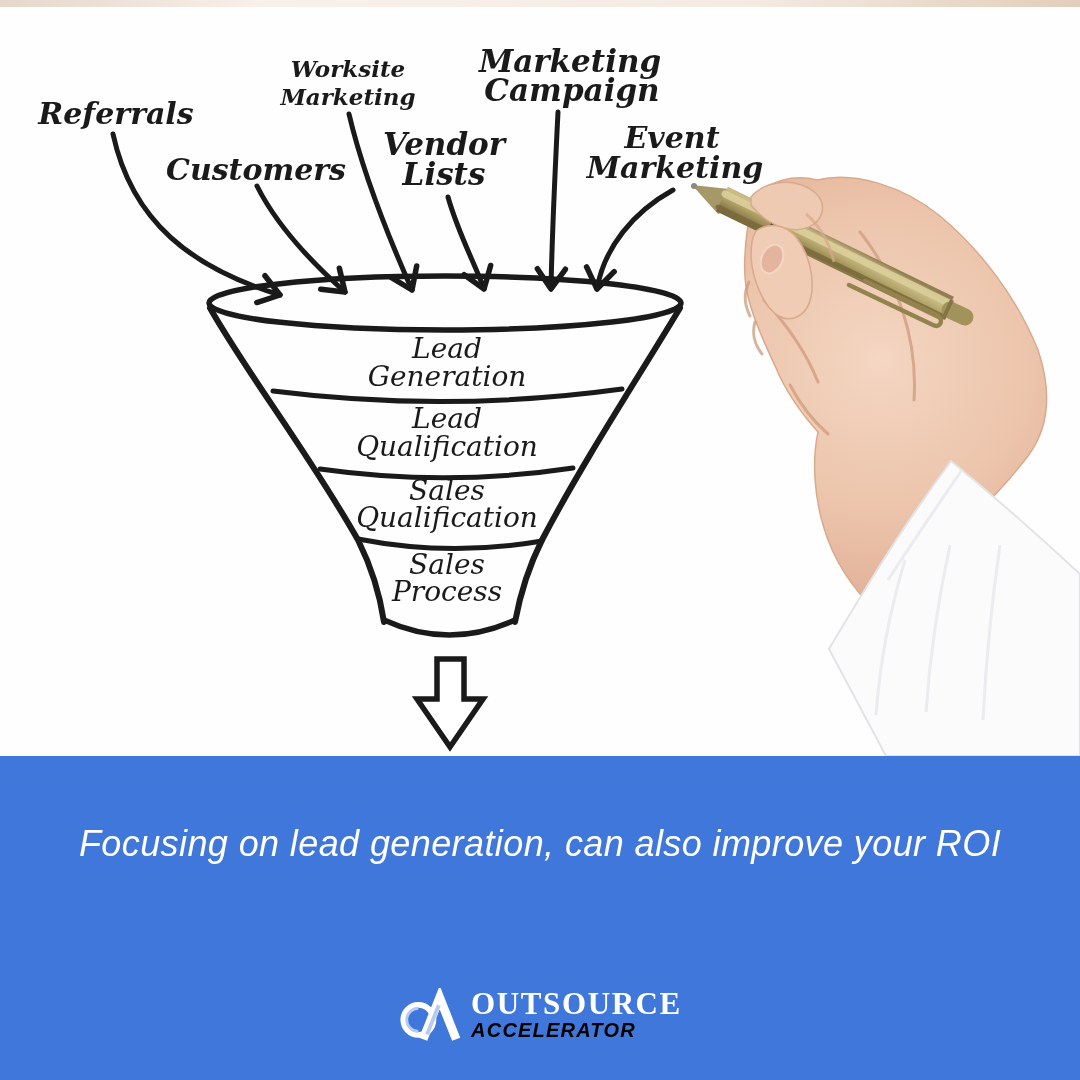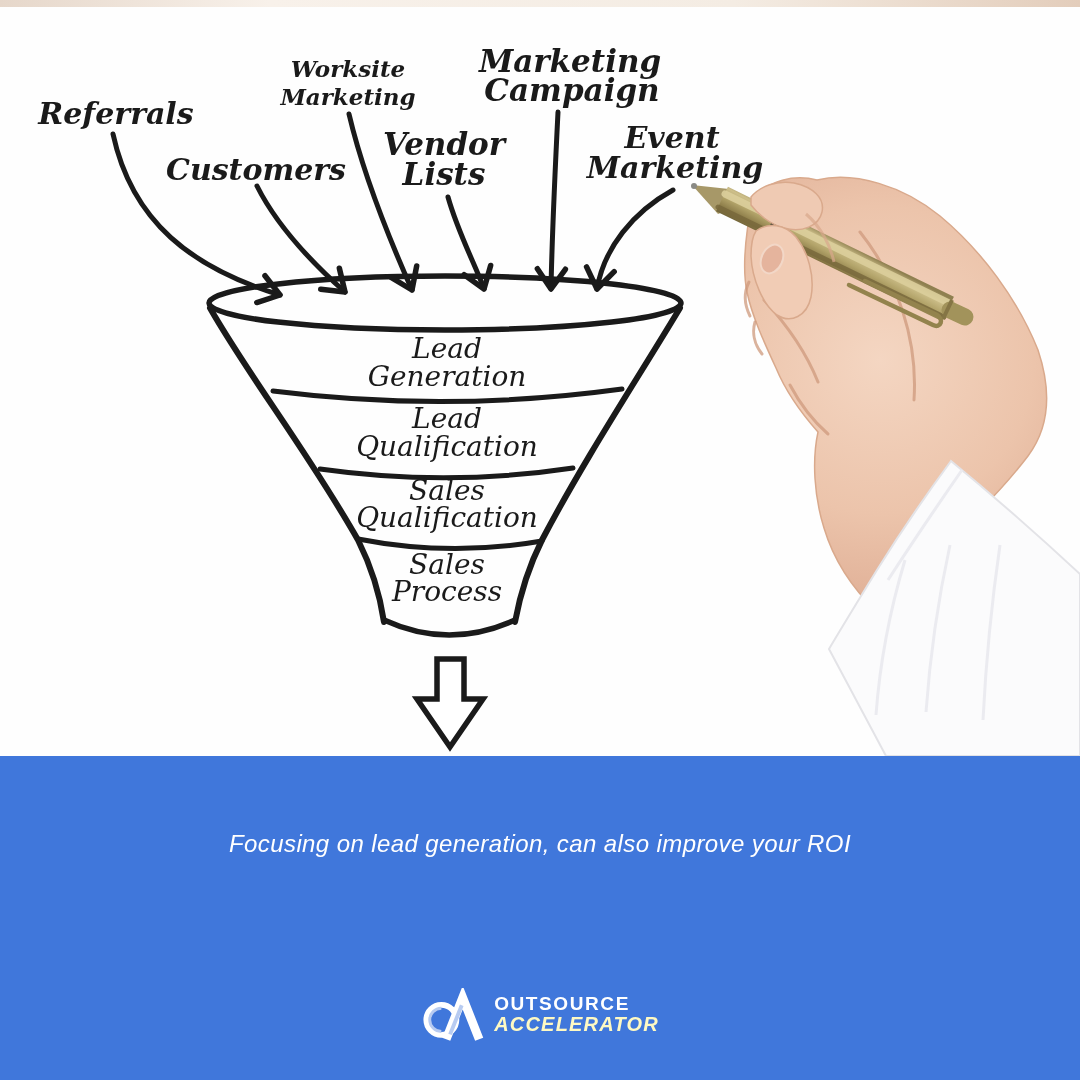--- a/index.html
+++ b/index.html
@@ -20,35 +20,35 @@
   .stage-label{
     font-family:"DejaVu Serif",serif;font-style:italic;fill:#1a1a1a;
   }
   .ink{stroke:#1a1a1a;fill:none;stroke-linecap:round;}
 
   .banner{
     position:absolute;left:0;top:756px;width:1080px;height:324px;
     background:#4077DB;text-align:center;
   }
   .banner-line{
-    margin:0;color:#ffffff;font-style:italic;font-size:24px;
+    margin:0;color:#ffffff;font-style:italic;font-size:36px;
     line-height:47px;letter-spacing:.4px;
   }
   .banner-line.first{padding-top:64px;}
 
   .logo{
     position:absolute;top:232px;left:0;right:0;
     display:flex;align-items:center;justify-content:center;gap:9px;
   }
   .logo-words{text-align:left;}
   .logo-top{
-    color:#ffffff;font-weight:bold;font-size:19px;letter-spacing:1.6px;line-height:1.0;
+    color:#ffffff;font-weight:bold;font-size:31px;letter-spacing:1.6px;line-height:1.0;font-family:Liberation Serif, serif;
   }
   .logo-bottom{
-    color:#fef9c3;font-weight:bold;font-style:italic;font-size:20px;
+    color:#000000;font-weight:bold;font-style:italic;font-size:20px;
     letter-spacing:1.2px;line-height:1.12;
   }
 </style>
 </head>
 <body>
 
 <div class="page">
   <div class="top-strip"></div>
 
   <svg class="diagram-svg" width="1080" height="756" viewBox="0 0 1080 756">

